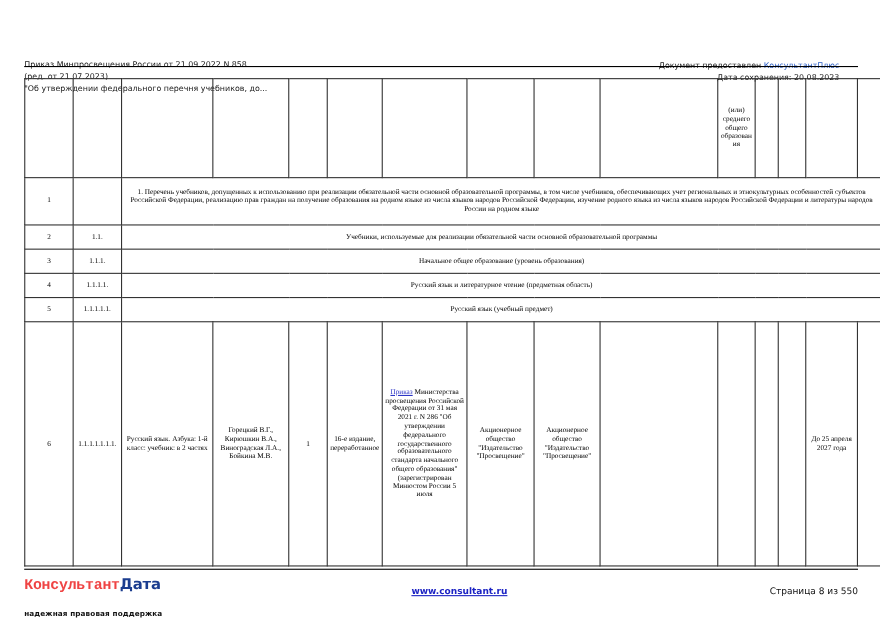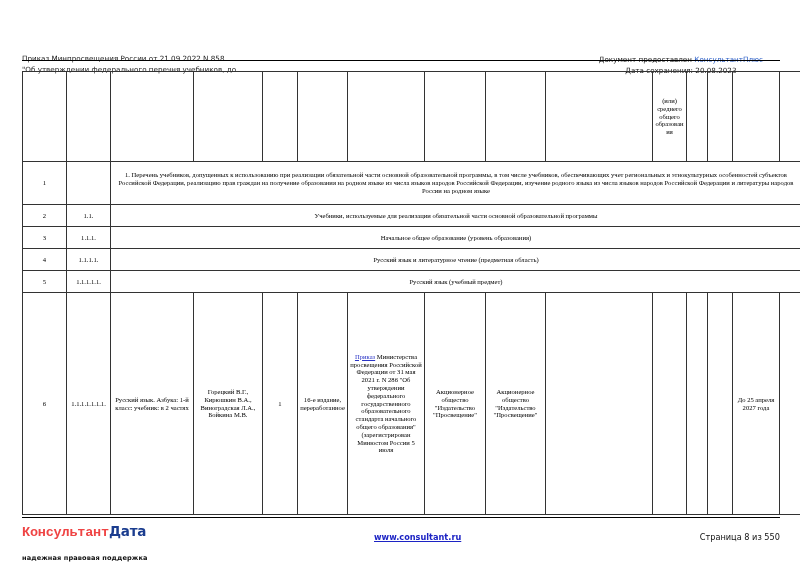--- a/index.html
+++ b/index.html
@@ -28,21 +28,21 @@
     left: 0; top: 0;
     font-size: 7.2px;
     line-height: 10.8px;
     color: #1a1a1a;
     font-family: "DejaVu Sans", sans-serif;
     white-space: nowrap;
   }
   .hdr-right {
     position: absolute;
     right: 0; top: 0;
-    text-align: center;
+    text-align: right;
     font-size: 7.2px;
     line-height: 11px;
     color: #1a1a1a;
     font-family: "DejaVu Sans", sans-serif;
     white-space: nowrap;
   }
   .brand-inline { color: #2b5ec6; }
   .hdr-rule {
     position: absolute;
     left: 22px; right: 20px;
@@ -149,20 +149,21 @@
   }
 </style>
 </head>
 <body>
 
 <div class="page">
 
   <div class="header">
     <div class="hdr-left">
       <div>Приказ Минпросвещения России от 21.09.2022 N 858</div>
+      <div>(ред. от 21.07.2023)</div>
       <div>"Об утверждении федерального перечня учебников, до...</div>
     </div>
     <div class="hdr-right">
       <div><span>Документ предоставлен </span><span class="brand-inline">КонсультантПлюс</span></div>
       <div>Дата сохранения: 20.08.2023</div>
     </div>
   </div>
   <div class="hdr-rule"></div>
 
   <div class="tbl-wrap">

